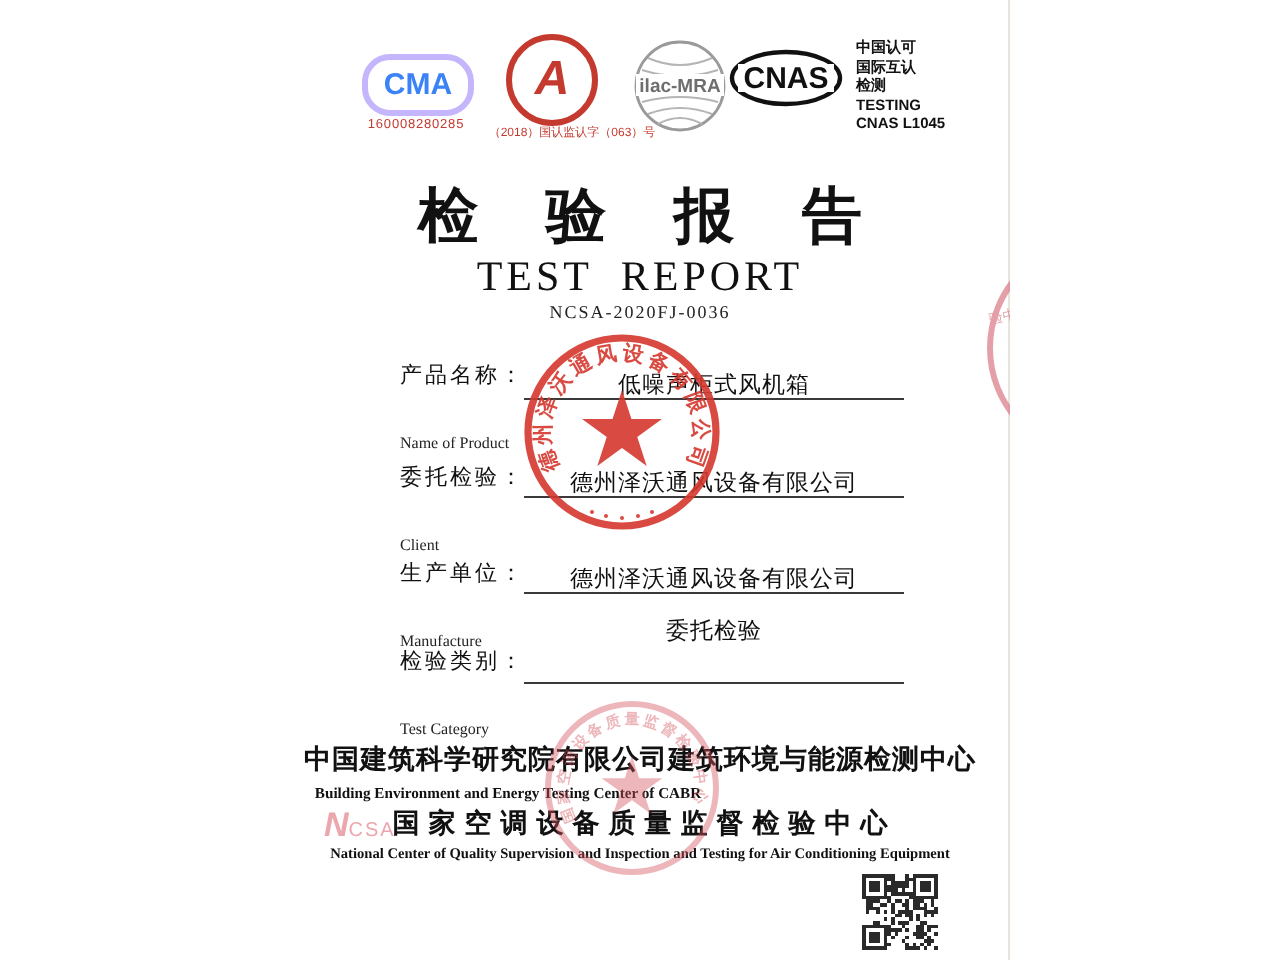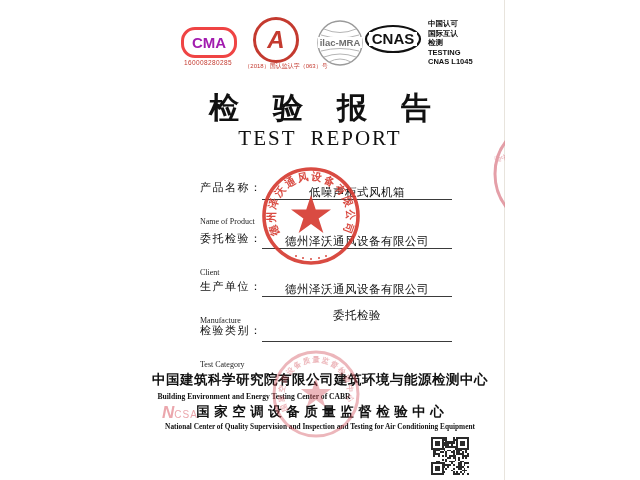--- a/index.html
+++ b/index.html
@@ -3,23 +3,23 @@
 <meta charset="utf-8">
 <style>
   html,body{margin:0;padding:0;background:#ffffff;}
   .page{
     position:relative;width:640px;height:480px;background:#ffffff;
     overflow:hidden;font-family:"Liberation Sans",sans-serif;color:#1a1a1a;
   }
   .abs{position:absolute;}
   
   .cma-mark{
-    left:181px;top:27px;width:50px;height:25px;border:3px solid #ef4444;border-radius:14px;
+    left:181px;top:27px;width:50px;height:25px;border:3px solid #c4b5fd;border-radius:14px;
     display:flex;align-items:center;justify-content:center;
-    color:#a21caf;font-weight:bold;font-size:15px;letter-spacing:0px;
+    color:#3b82f6;font-weight:bold;font-size:15px;letter-spacing:0px;
   }
   .cma-no{left:176px;top:59px;width:64px;text-align:center;color:#c43a2f;font-size:6.5px;letter-spacing:.4px;}
   .cal-mark{
     left:253px;top:17px;width:40px;height:40px;border:3px solid #c43a2f;border-radius:50%;
     display:flex;align-items:center;justify-content:center;
     color:#c43a2f;font-weight:bold;font-size:24px;font-style:italic;
   }
   .cal-caption{left:236px;top:62px;width:100px;text-align:center;color:#c43a2f;font-size:6px;}
   .ilac-logo{left:316px;top:18px;}
   .cnas-logo{left:364px;top:23px;}
@@ -86,20 +86,21 @@
   <div class="abs cnas-text">
     <div>中国认可</div>
     <div>国际互认</div>
     <div>检测</div>
     <div>TESTING</div>
     <div>CNAS L1045</div>
   </div>
 
   <div class="abs title-zh">检验报告</div>
   <div class="abs title-en">TEST REPORT</div>
+  <div class="abs report-no">NCSA-2020FJ-0036</div>
 
   <div>
     <div class="abs f-label-zh" style="top:180px">产品名称：</div>
     <div class="abs f-label-en" style="top:193px">Name of Product</div>
     <div class="abs f-value" style="top:185px">低噪声柜式风机箱</div>
     <div class="abs f-line" style="top:199px"></div>
   </div>
   <div>
     <div class="abs f-label-zh" style="top:231px">委托检验：</div>
     <div class="abs f-label-en" style="top:244px">Client</div>

